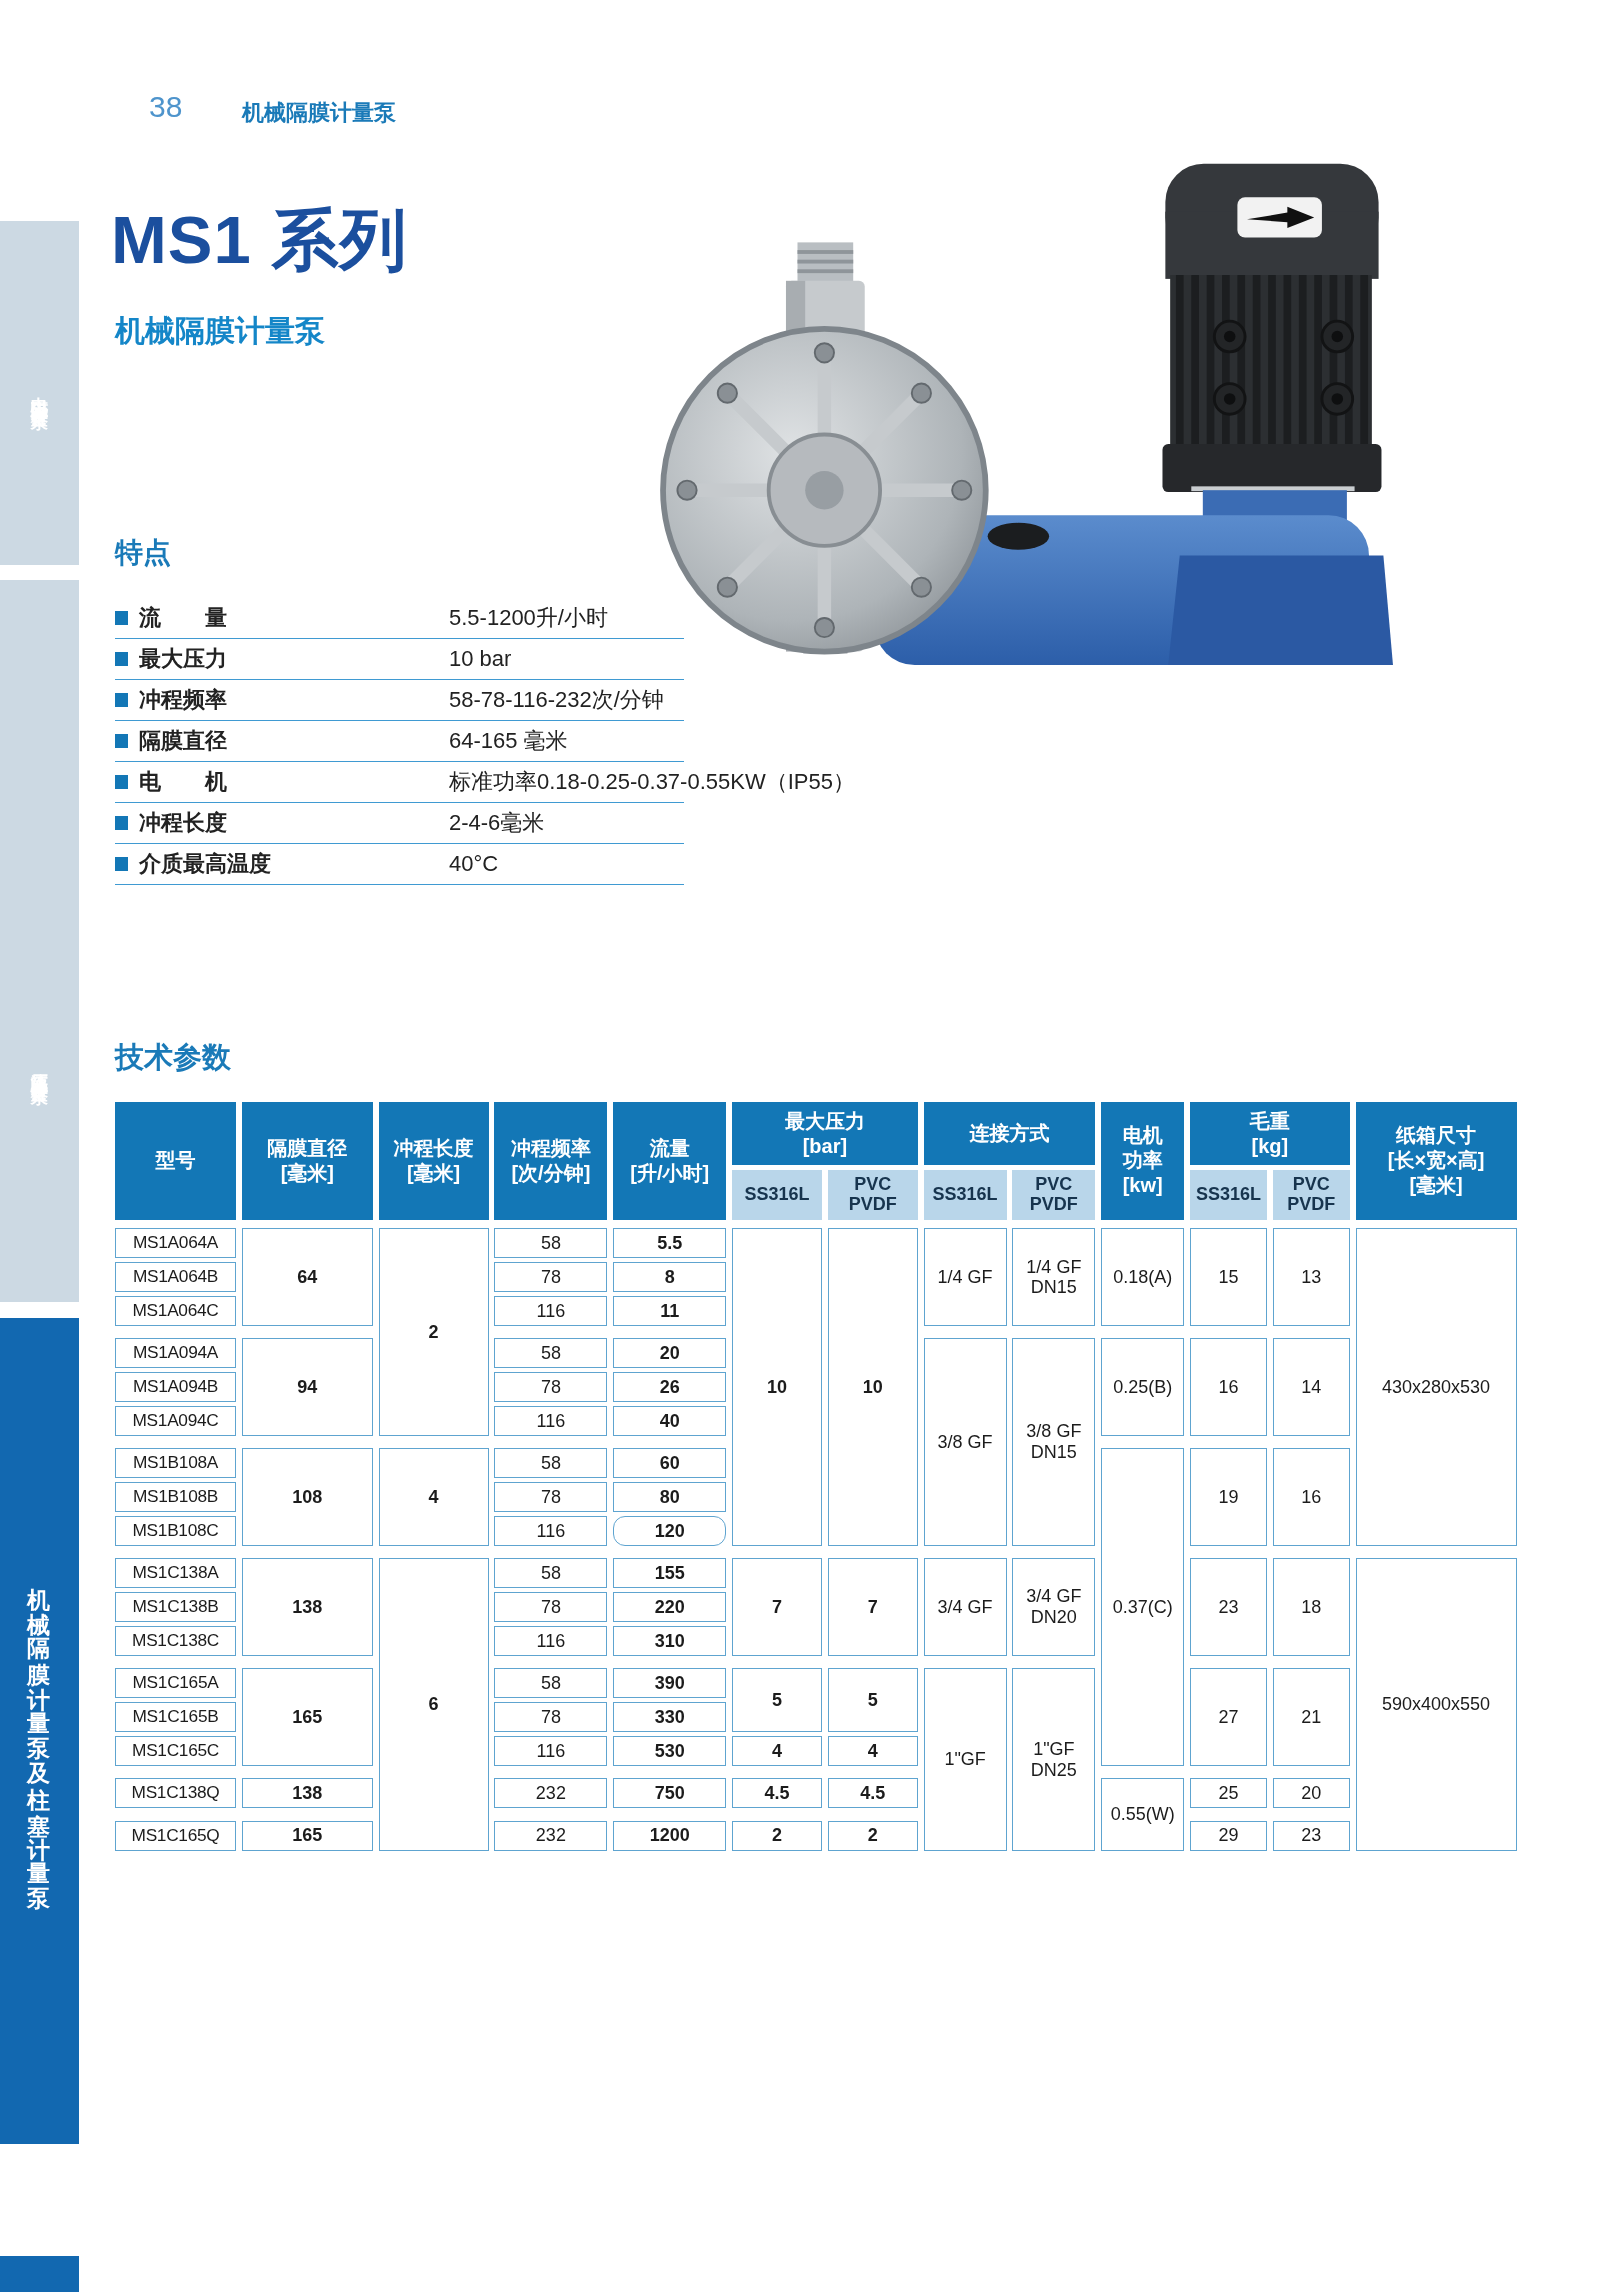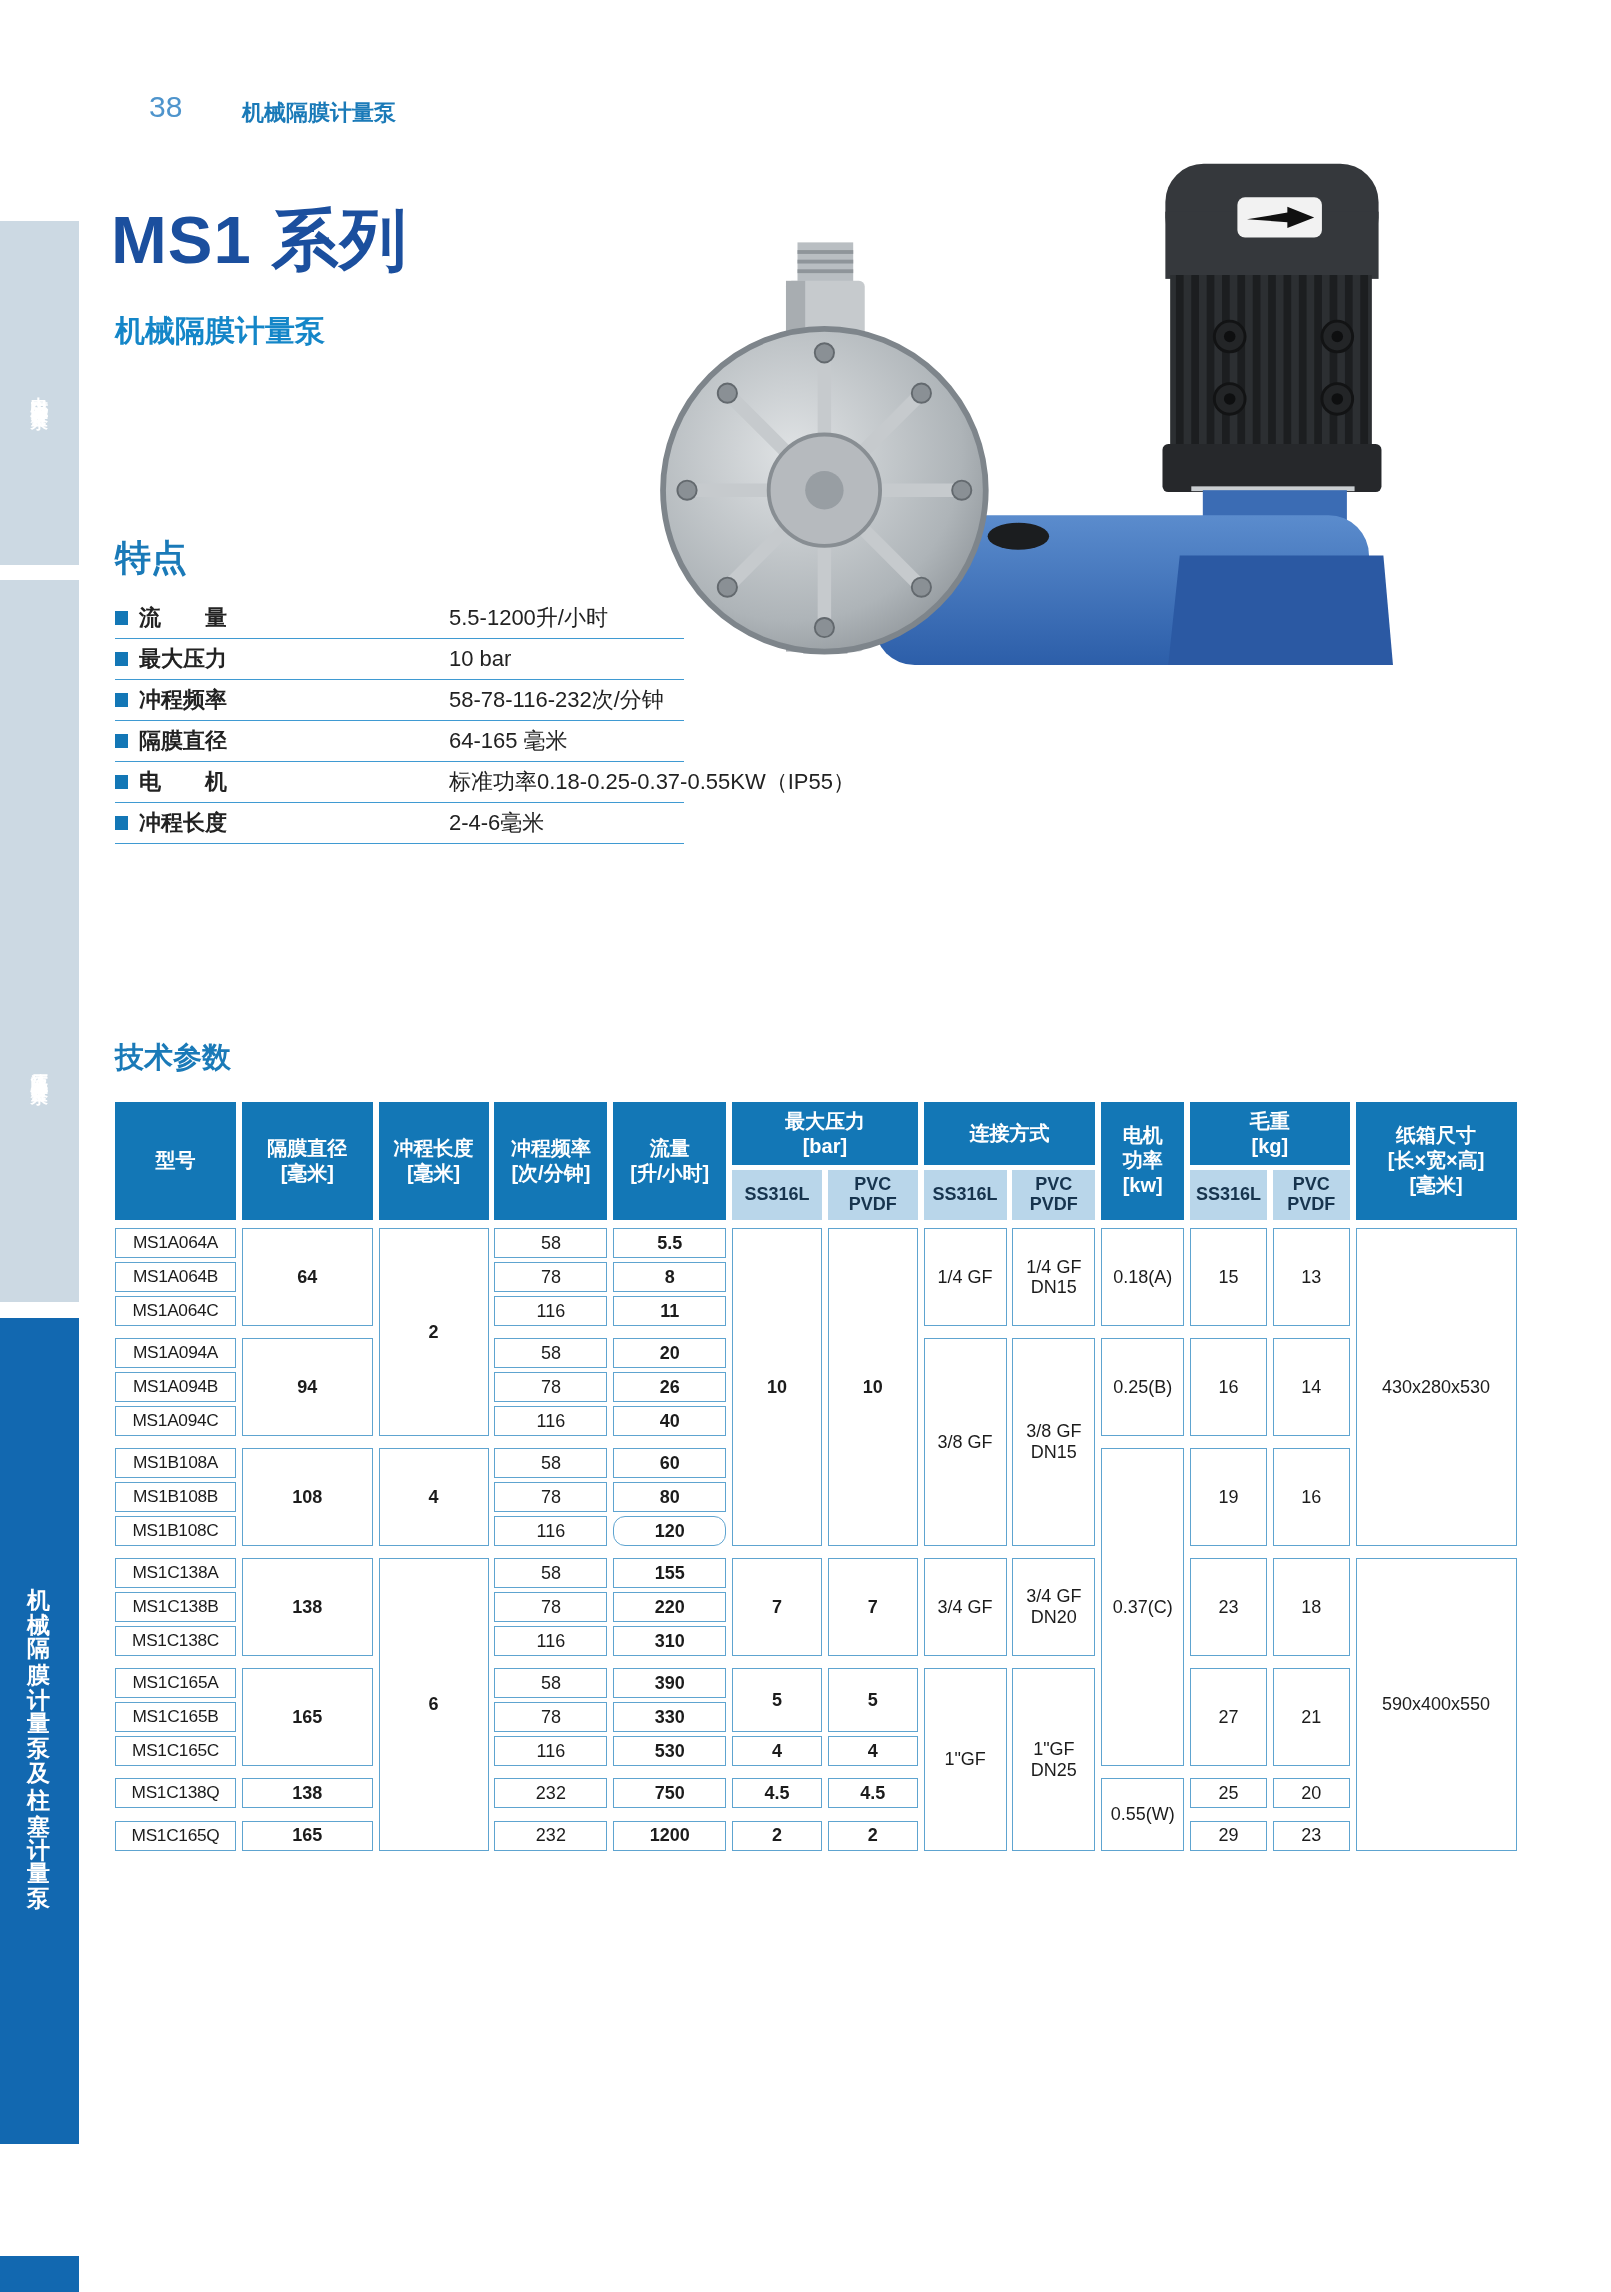--- a/index.html
+++ b/index.html
@@ -20,21 +20,21 @@
 
   
   .pagenum  { position:absolute; left:149px; top:90px;  font-size:30px; color:#4e94cc; }
   .pagetitle{ position:absolute; left:242px; top:98px; font-size:22px; font-weight:bold; color:#1a7ab8; }
   .series-title { position:absolute; left:111px; top:195px; font-size:67px; font-weight:900;
                   color:#1b4f9e; letter-spacing:1px; }
   .series-sub   { position:absolute; left:115px; top:311px; font-size:30px; font-weight:bold; color:#1486c8; }
   .desc { position:absolute; left:117px; top:388px; width:759px; font-size:19px; line-height:2.3; color:#2e2e2e; }
 
   
-  .feat-heading { position:absolute; left:115px; top:534px; font-size:36px; font-weight:bold; color:#1a7ab8; }
+  .feat-heading { position:absolute; left:115px; top:534px; font-size:28px; font-weight:bold; color:#1a7ab8; }
   .features { position:absolute; left:115px; top:598px; width:569px; }
   .feat-row { position:relative; height:41px; display:flex; align-items:center; border-bottom:1.9px solid #3f9ad2; }
   .feat-bullet { width:13.4px; height:13.4px; background:#1377b6; margin-right:10.6px; flex:none; }
   .feat-label { font-size:22px; font-weight:bold; color:#222; white-space:pre; }
   .feat-value { position:absolute; left:334px; font-size:22px; color:#222; white-space:nowrap; }
 
   
   .pump-photo { position:absolute; left:615px; top:106px; width:778px; height:559px; }
 
   
@@ -201,20 +201,25 @@
       </div>
       <div class="feat-row">
         <span class="feat-bullet"></span>
         <span class="feat-label">电　　机</span>
         <span class="feat-value">标准功率0.18-0.25-0.37-0.55KW（IP55）</span>
       </div>
       <div class="feat-row">
         <span class="feat-bullet"></span>
         <span class="feat-label">冲程长度</span>
         <span class="feat-value">2-4-6毫米</span>
+      </div>
+      <div class="feat-row">
+        <span class="feat-bullet"></span>
+        <span class="feat-label">介质最高温度</span>
+        <span class="feat-value">40°C</span>
       </div>
     </div>
 
   <h3 class="spec-heading">技术参数</h3>
   <div class="spec-wrap">
     <div class="spec-grid" id="specHeader">
       <div class="sh" style="grid-column:1;grid-row:1/3">型号</div>
       <div class="sh" style="grid-column:2;grid-row:1/3">隔膜直径
 [毫米]</div>
       <div class="sh" style="grid-column:3;grid-row:1/3">冲程长度

